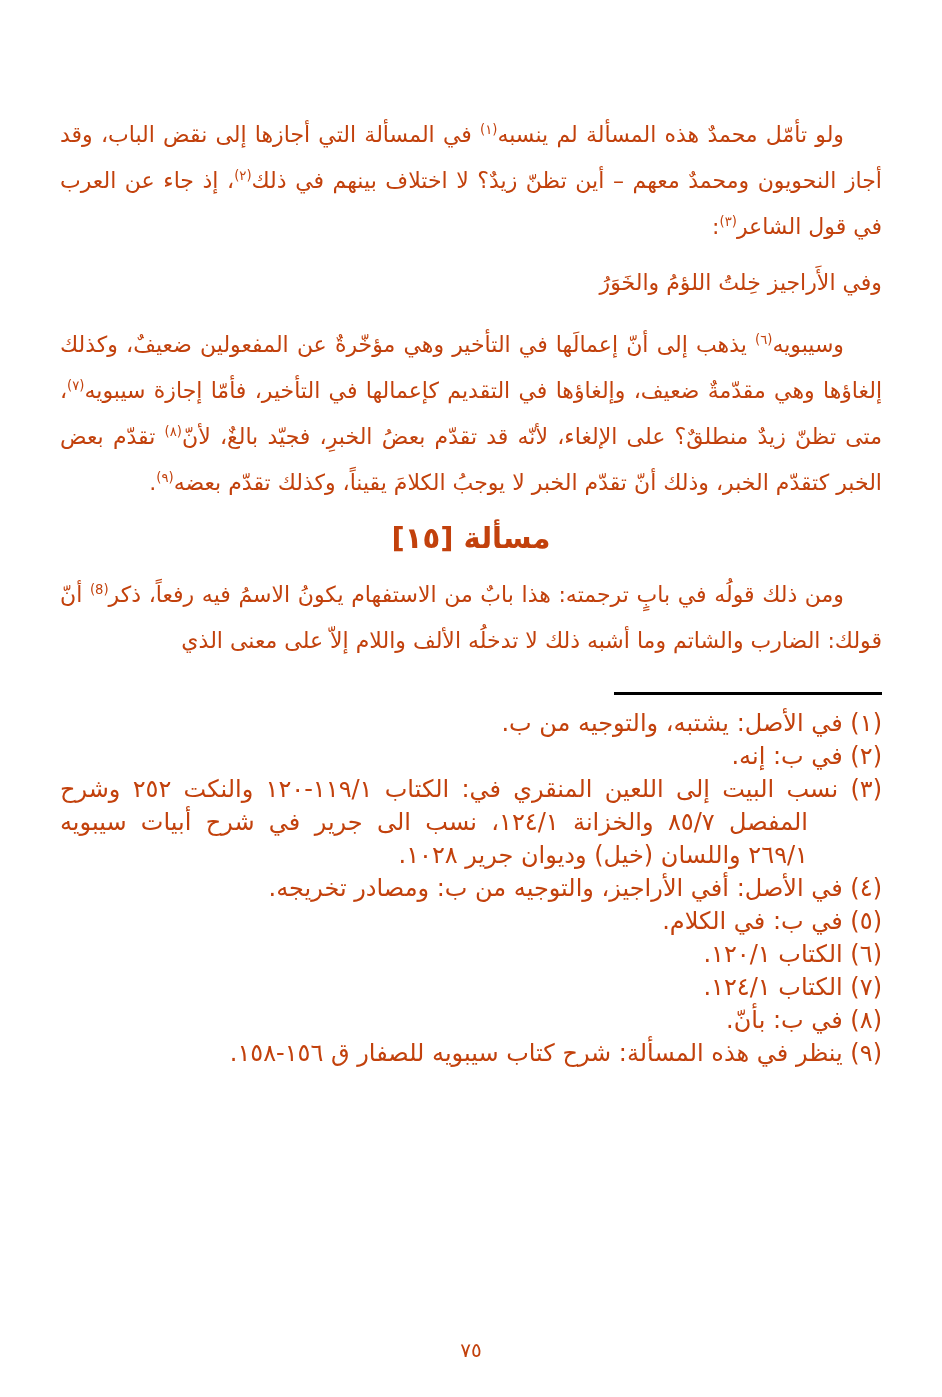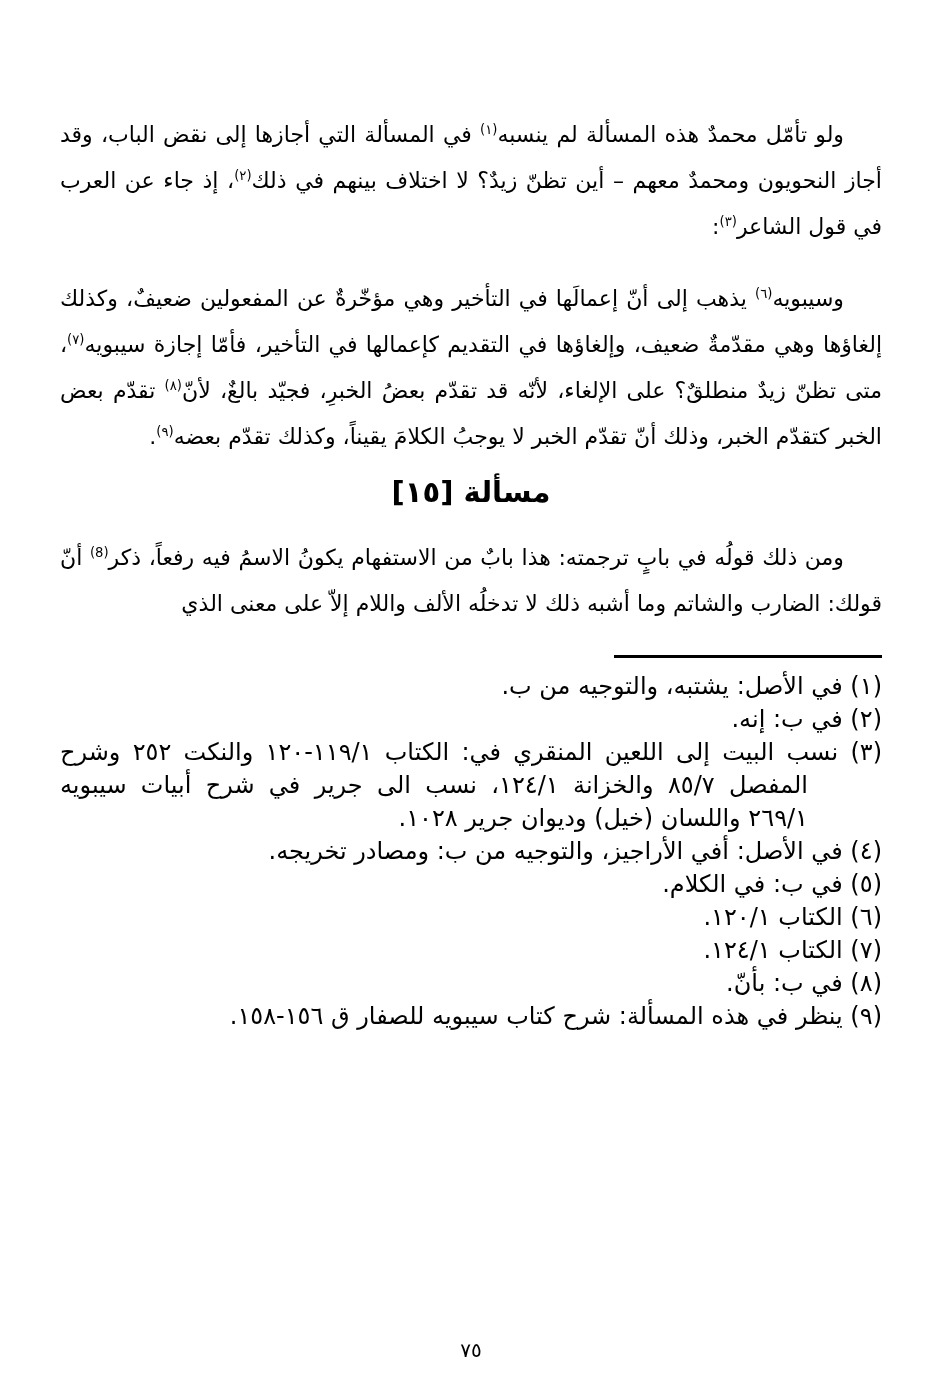--- a/index.html
+++ b/index.html
@@ -8,21 +8,21 @@
     background: #e8e8e8;
   }
   .page {
     position: relative;
     width: 942px;
     height: 1397px;
     margin: 0 auto;
     background: #ffffff;
     direction: rtl;
     font-family: "DejaVu Sans", sans-serif;
-    color: #000000;
+    color: #c2410c;
     overflow: hidden;
   }
   .text-block {
     position: absolute;
     top: 112px;
     right: 60px;
     width: 822px;
   }
   .para {
     margin: 0;
@@ -37,21 +37,21 @@
     display: flex;
     justify-content: space-between;
     align-items: baseline;
     margin: 10px 0 16px;
     padding-left: 56px;
     font-size: 22px;
     line-height: 46px;
   }
   .verse .hemistich { white-space: nowrap; }
   .section-heading {
-    margin: 10px 0 21px;
+    margin: 10px 0 12px;
     text-align: center;
     font-weight: bold;
     font-size: 29px;
     line-height: 44px;
   }
   sup {
     font-size: 0.6em;
     vertical-align: super;
     line-height: 0;
   }
@@ -85,20 +85,21 @@
 </head>
 <body>
 
 <div class="page">
 
   <div class="text-block">
 
     <p class="para indent mb-sm">ولو تأمّل محمدٌ هذه المسألة لم ينسبه<sup>(١)</sup> في المسألة التي أجازها إلى نقض الباب، وقد أجاز النحويون ومحمدٌ معهم – أين تظنّ زيدٌ؟ لا اختلاف بينهم في ذلك<sup>(٢)</sup>، إذ جاء عن العرب في قول الشاعر<sup>(٣)</sup>:</p>
 
     <div class="verse">
+      <span class="hemistich">وفي الأَراجيز خِلتُ اللؤمُ والخَوَرُ</span>
     </div>
 
 
     <p class="para indent">وسيبويه<sup>(٦)</sup> يذهب إلى أنّ إعمالَها في التأخير وهي مؤخّرةٌ عن المفعولين ضعيفٌ، وكذلك إلغاؤها وهي مقدّمةٌ ضعيف، وإلغاؤها في التقديم كإعمالها في التأخير، فأمّا إجازة سيبويه<sup>(٧)</sup>، متى تظنّ زيدٌ منطلقٌ؟ على الإلغاء، لأنّه قد تقدّم بعضُ الخبرِ، فجيّد بالغٌ، لأنّ<sup>(٨)</sup> تقدّم بعض الخبر كتقدّم الخبر، وذلك أنّ تقدّم الخبر لا يوجبُ الكلامَ يقيناً، وكذلك تقدّم بعضه<sup>(٩)</sup>.</p>
 
     <h2 class="section-heading">مسألة [١٥]</h2>
 
     <p class="para indent">ومن ذلك قولُه في بابٍ ترجمته: هذا بابٌ من الاستفهام يكونُ الاسمُ فيه رفعاً، ذكر<sup>(8)</sup> أنّ قولك: الضارب والشاتم وما أشبه ذلك لا تدخلُه الألف واللام إلاّ على معنى الذي</p>
 
     <div class="fn-sep"></div>

